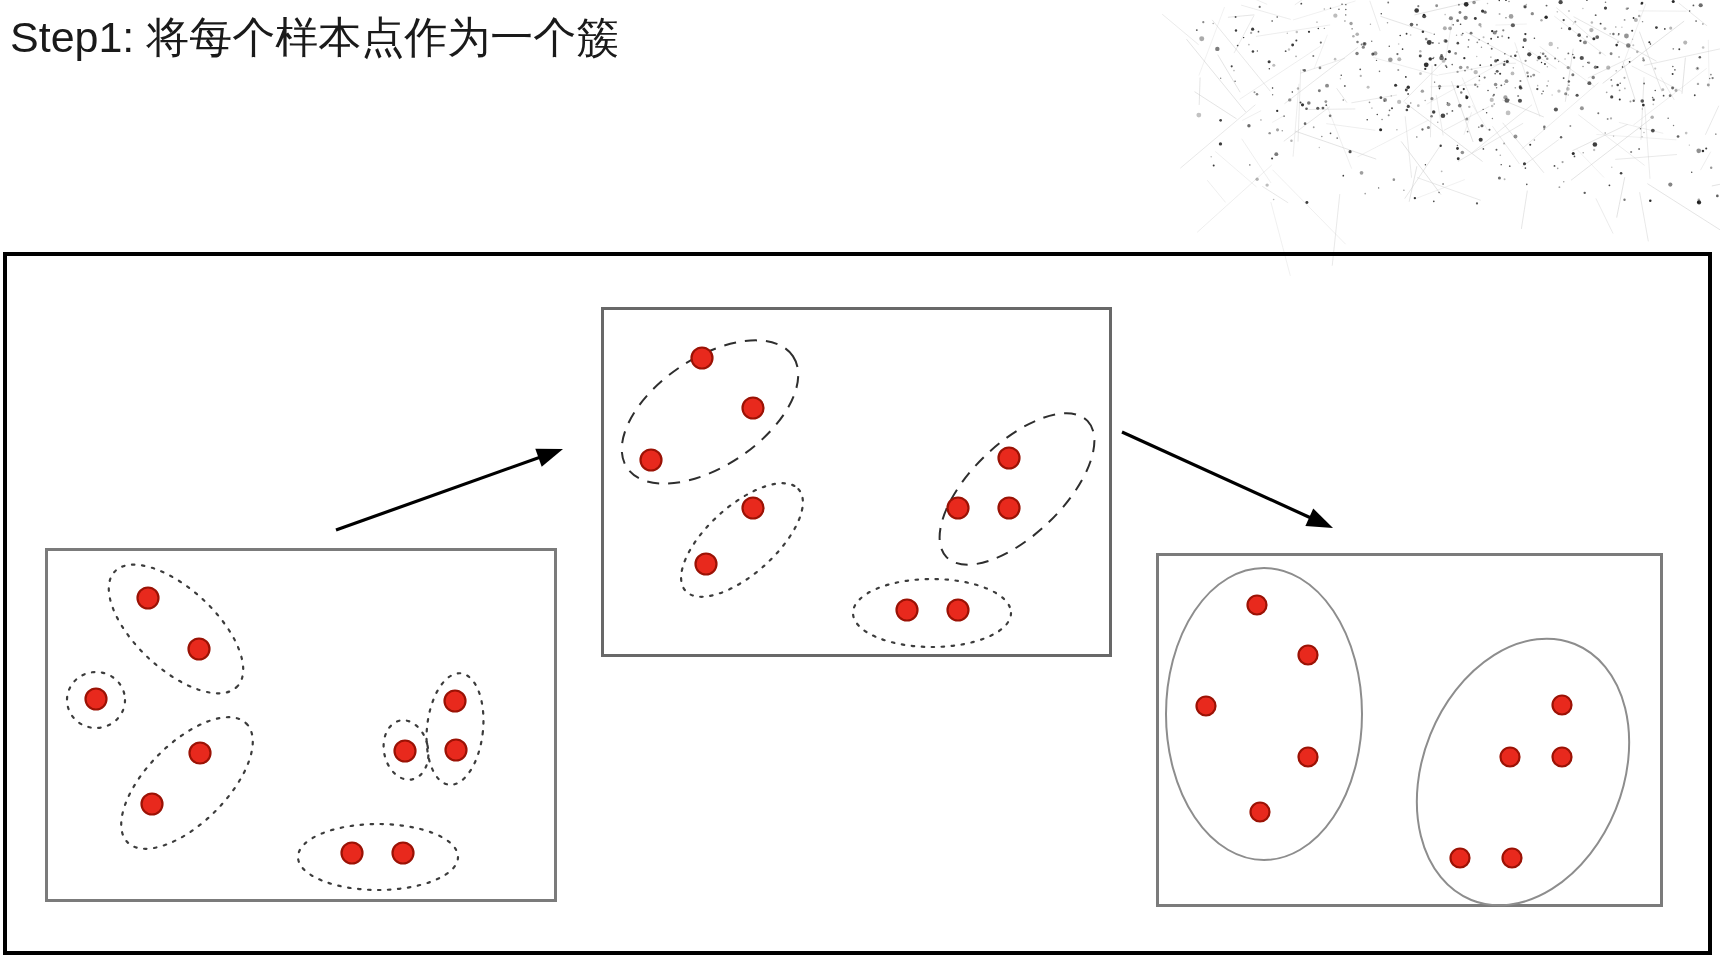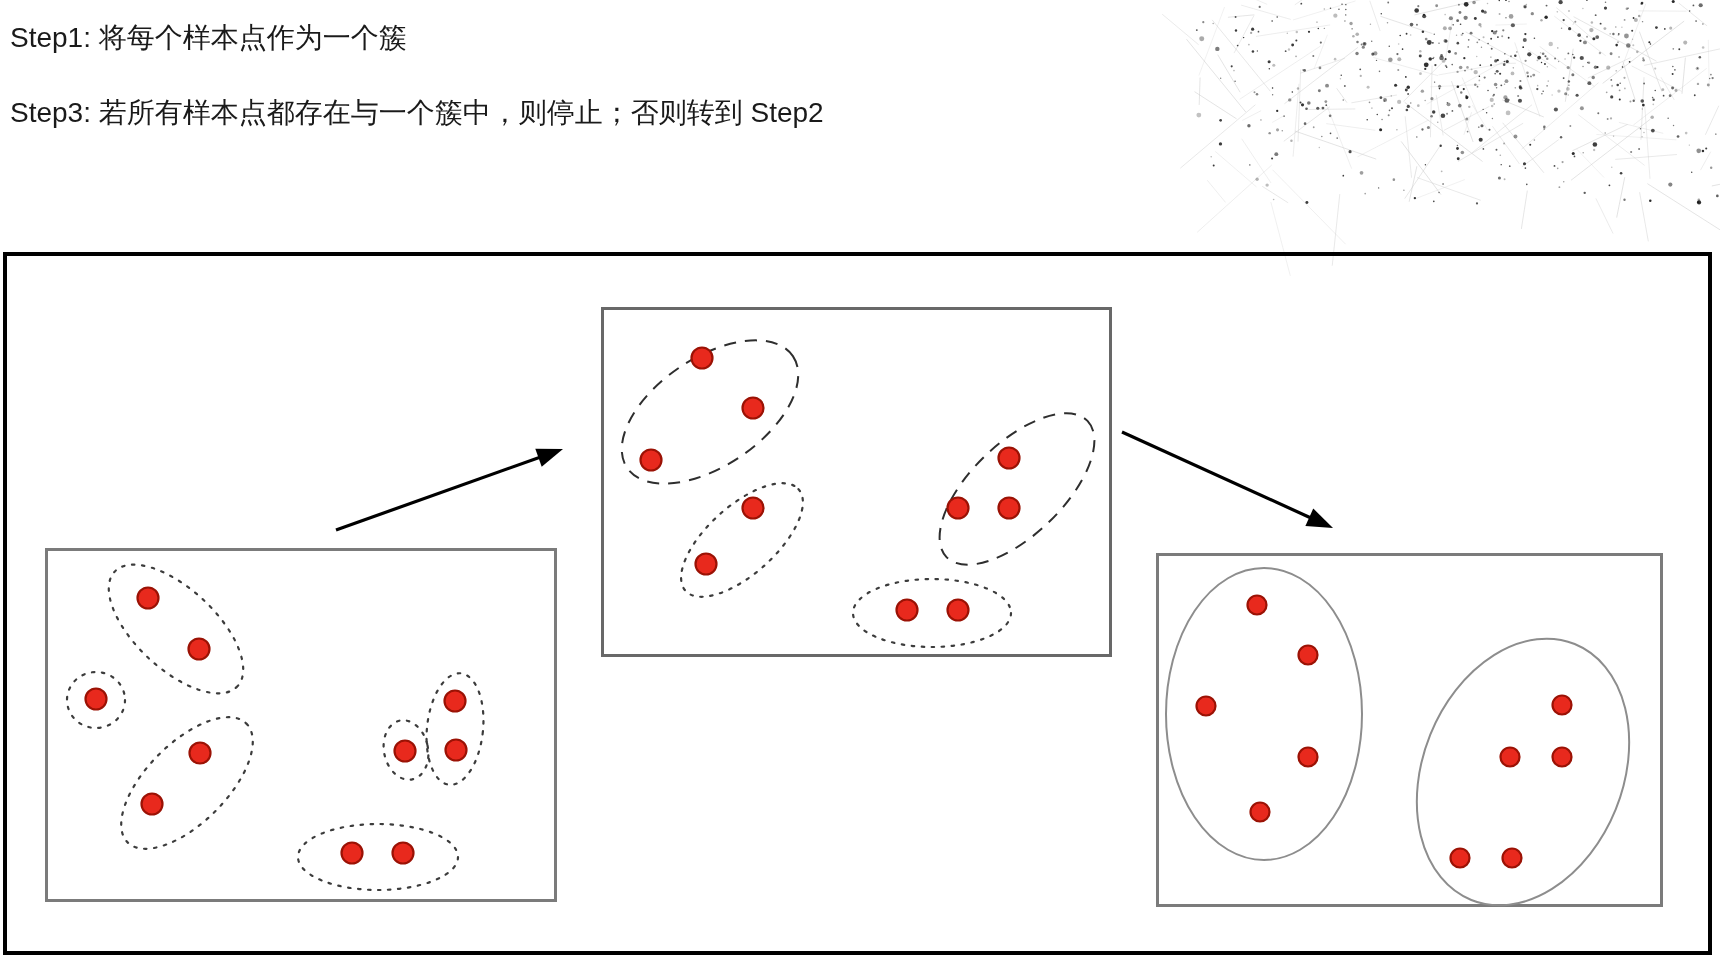--- a/index.html
+++ b/index.html
@@ -1,20 +1,20 @@
 <!DOCTYPE html>
 <html><head>
 <meta charset="utf-8">
 <style>
   html,body{margin:0;padding:0;background:#ffffff;}
   body{width:1720px;height:966px;overflow:hidden;font-family:"Liberation Sans",sans-serif;position:relative;}
   .page{position:absolute;left:0;top:0;width:1720px;height:966px;}
   svg.layer{position:absolute;left:0;top:0;width:1720px;height:966px;pointer-events:none;}
   .steps{position:absolute;left:10px;top:0px;color:#000;}
-  .step-line{font-size:28px;line-height:75px;height:75px;white-space:nowrap;color:#1a1a1a;}
+  .step-line{font-size:43px;line-height:75px;height:75px;white-space:nowrap;color:#1a1a1a;}
   .frame{position:absolute;left:3px;top:252px;width:1709px;height:703px;border:4px solid #000;box-sizing:border-box;background:transparent;}
   .panel{position:absolute;box-sizing:border-box;background:#fff;}
   .panel.p1{left:45px;top:548px;width:512px;height:354px;border:3px solid #7b7b7b;}
   .panel.p2{left:601px;top:307px;width:511px;height:350px;border:3px solid #686868;}
   .panel.p3{left:1156px;top:553px;width:507px;height:354px;border:3px solid #7b7b7b;}
 </style>
 </head>
 <body>
 
 <div class="page">
@@ -705,21 +705,20 @@
         <circle cx="1632.5297486782074" cy="39.25731923583305" r="0.7264938292256893" fill="#111111" opacity="0.25279205441474917"></circle>
         <circle cx="1301.3032299280167" cy="3.654088140386458" r="0.925509293843031" fill="#111111" opacity="0.7621892213821412"></circle>
         <circle cx="1305.0640631392598" cy="123.6386928781867" r="1.307977515535843" fill="#111111" opacity="0.6371403157711029"></circle>
         <circle cx="1612.1159299612045" cy="85.5686823129654" r="0.7394945490175757" fill="#111111" opacity="0.41251225974410777"></circle>
         <circle cx="1213.704742193222" cy="165.40240700196097" r="0.9899821365202668" fill="#111111" opacity="0.8334222331643105"></circle>
       </g>
     </svg>
 
   <div class="steps">
     <div class="step-line">Step1: 将每个样本点作为一个簇</div>
-    <div class="step-line">Step3: 若所有样本点都存在与一个簇中，则停止；否则转到 Step2</div>
   </div>
 
   <div class="frame"></div>
 
   <div class="panel p1"></div>
   <div class="panel p2"></div>
   <div class="panel p3"></div>
 
   <svg class="layer" id="diagram-svg">
       <g>

